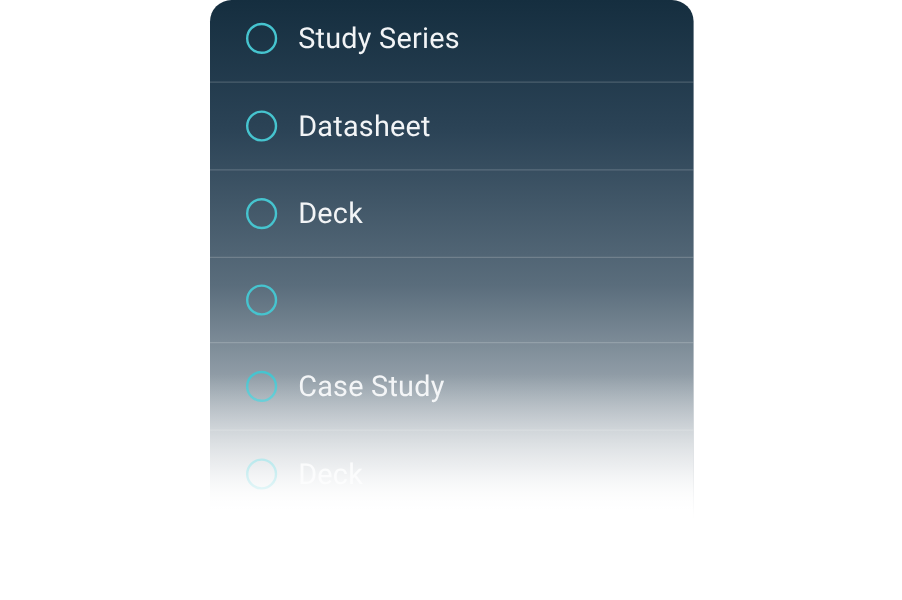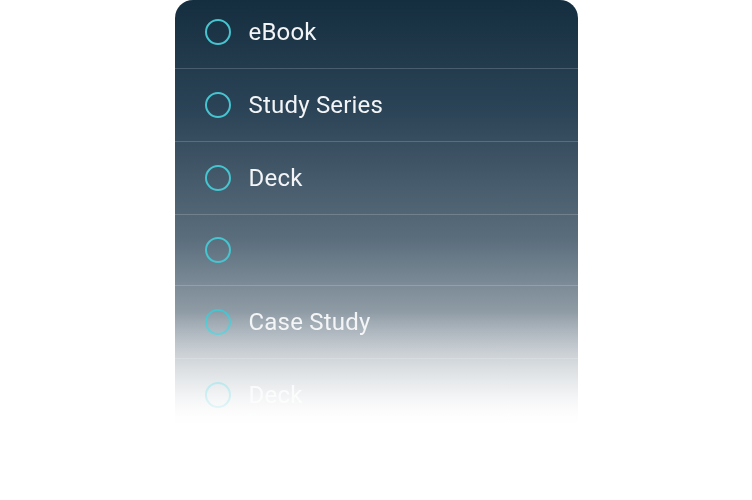--- a/index.html
+++ b/index.html
@@ -58,30 +58,30 @@
       font-weight: 400;
       color: #f2f4f6;
       letter-spacing: 0.2px;
     }
   </style>
 </head>
 <body>
 
 <div class="panel">
 
-  <div class="option-row">
-    <span class="radio"></span>
-    <span class="label">eBook</span>
-  </div>
 
   <div class="option-row">
     <span class="radio"></span>
     <span class="label">Study Series</span>
   </div>
 
+  <div class="option-row">
+    <span class="radio"></span>
+    <span class="label">Datasheet</span>
+  </div>
 
   <div class="option-row">
     <span class="radio"></span>
     <span class="label">Deck</span>
   </div>
 
   <div class="option-row">
     <span class="radio"></span>
   </div>
 

